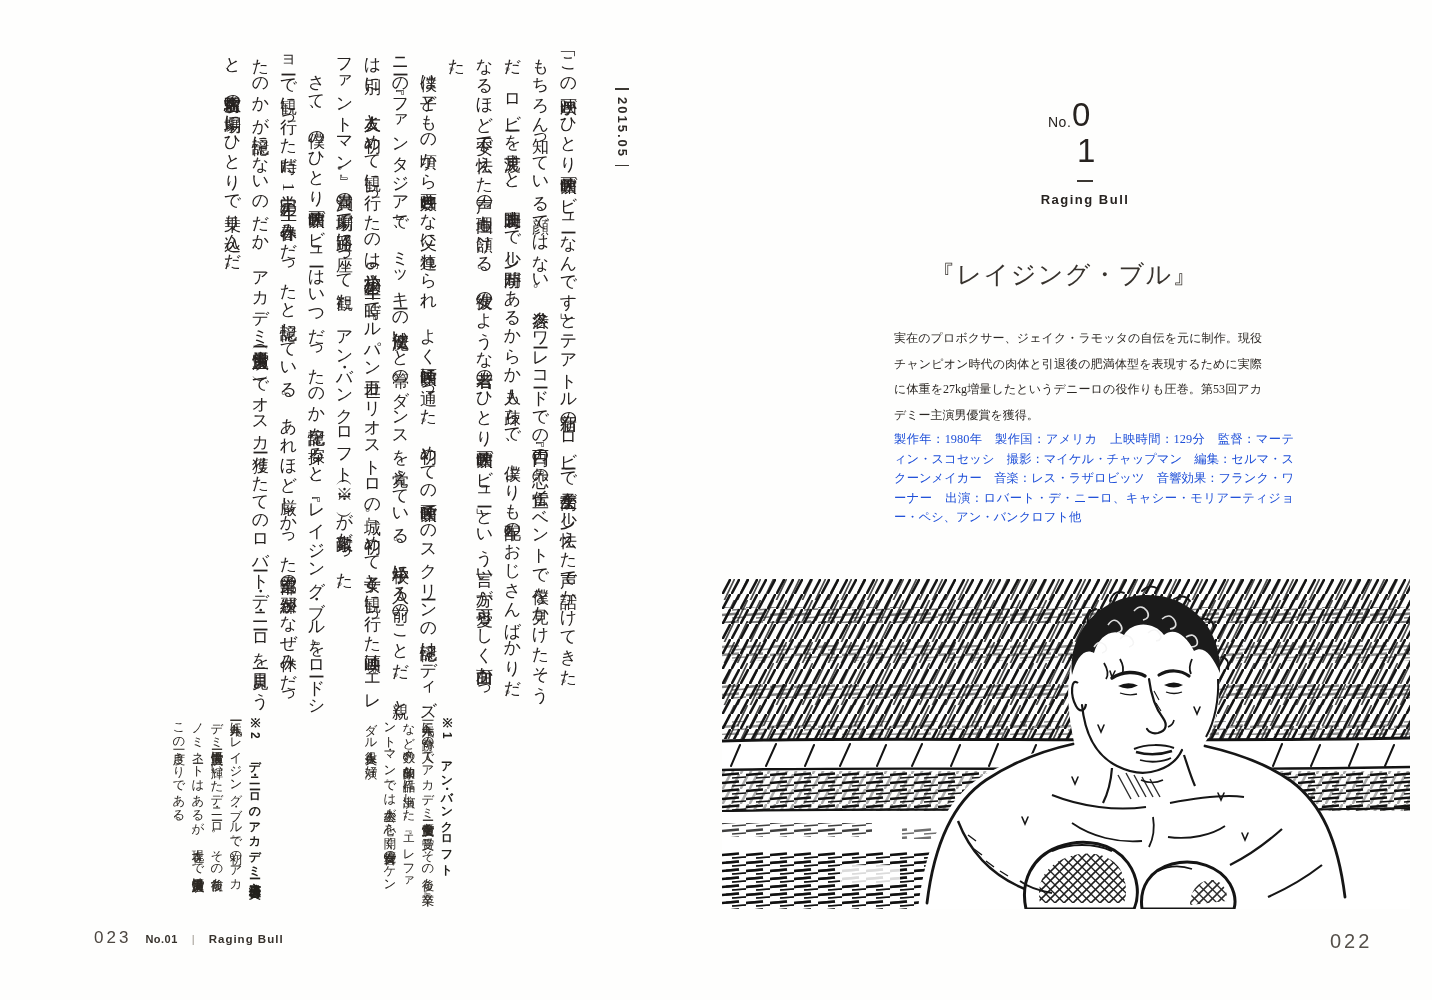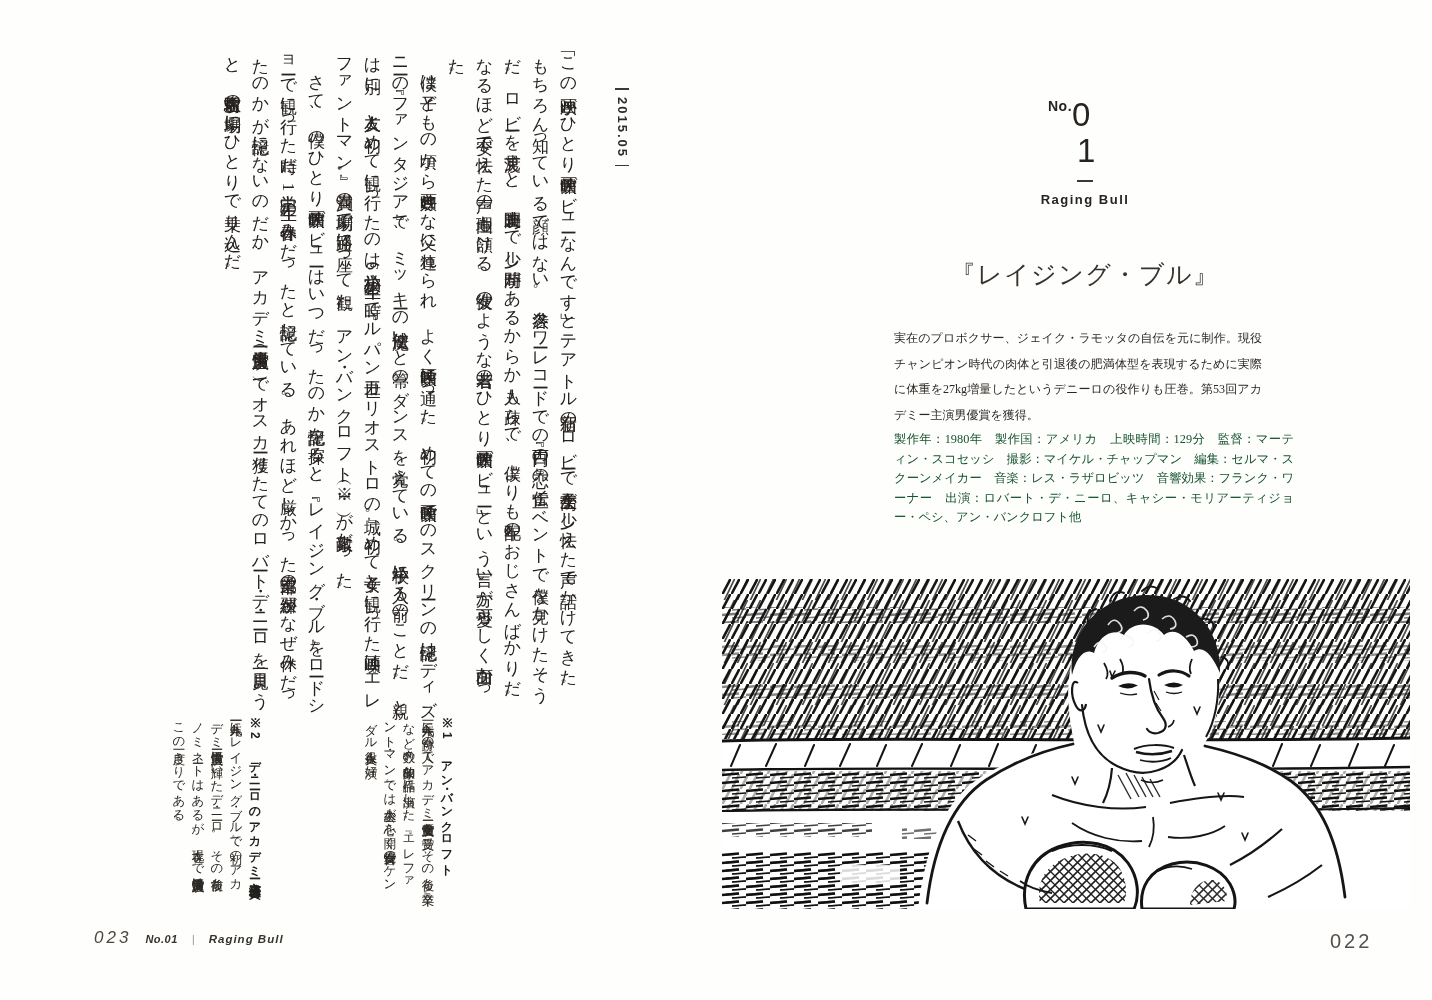--- a/index.html
+++ b/index.html
@@ -35,50 +35,50 @@
   #fn1{left:300px;width:156px;}
   #fn2{left:106px;width:158px;}
   .fnote .fn-head{
     font-family:"Liberation Sans",sans-serif;font-weight:700;
     font-size:12px;letter-spacing:1px;color:#22201c;margin:0;
   }
   .fnote .fn-body{margin:0;}
 
   .footer-left{
     position:absolute;left:94px;top:928px;display:flex;align-items:baseline;gap:14px;
-    font-family:"Liberation Sans",sans-serif;color:#37322c;font-style:italic;
+    font-family:"Liberation Sans",sans-serif;color:#37322c;
   }
   .footer-left .pageno{font-size:17px;letter-spacing:3px;color:#4c4640;}
   .footer-left .chap{font-size:11px;font-weight:700;letter-spacing:0.5px;}
   .footer-left .sep{font-size:11px;color:#9a948c;}
   .footer-left .btitle{font-size:11.5px;font-weight:600;letter-spacing:1px;}
 
   
   .chapter-header{
     position:absolute;left:1000px;top:98px;width:170px;text-align:center;
     font-family:"Liberation Sans",sans-serif;color:#272320;
   }
   .chapter-header .digits{position:relative;height:78px;}
-  .chapter-header .no-label{position:absolute;left:48px;top:0;font-size:14px;font-weight:700;letter-spacing:0.5px;}
+  .chapter-header .no-label{position:absolute;left:48px;top:16px;font-size:14px;font-weight:400;letter-spacing:0.5px;}
   .chapter-header .d-top{position:absolute;left:72px;top:0px;font-size:33px;font-weight:500;line-height:1;}
   .chapter-header .d-bottom{position:absolute;left:77px;top:36px;font-size:33px;font-weight:500;line-height:1;}
   .chapter-header .hrule{width:16px;height:1.5px;background:#3c3833;margin:4px auto 10px auto;}
   .chapter-header .subtitle{font-size:13px;font-weight:600;letter-spacing:1.5px;}
 
   .movie-title{
-    position:absolute;left:930px;top:258px;width:310px;text-align:center;
+    position:absolute;left:930px;top:258px;width:310px;text-align:left;
     font-size:25px;letter-spacing:1.5px;color:#38332e;font-weight:500;
   }
   .synopsis{
     position:absolute;left:894px;top:326px;width:368px;
     font-size:12px;line-height:25.5px;text-align:justify;color:#2b2723;
   }
   .credits{
     position:absolute;left:894px;top:430px;width:400px;
-    font-size:12.3px;line-height:19.5px;text-align:justify;color:#14532d;
+    font-size:12.3px;line-height:19.5px;text-align:justify;color:#1d4ed8;
   }
   .illustration{position:absolute;left:722px;top:579px;width:688px;height:330px;}
   .footer-right{
     position:absolute;left:1330px;top:930px;
     font-family:"Liberation Sans",sans-serif;font-size:20px;letter-spacing:3px;color:#55504a;
   }
 </style>
 </head>
 <body>
 

